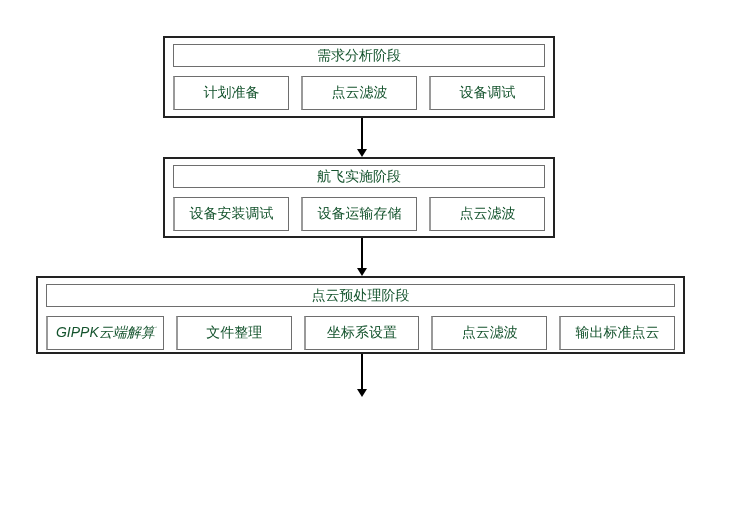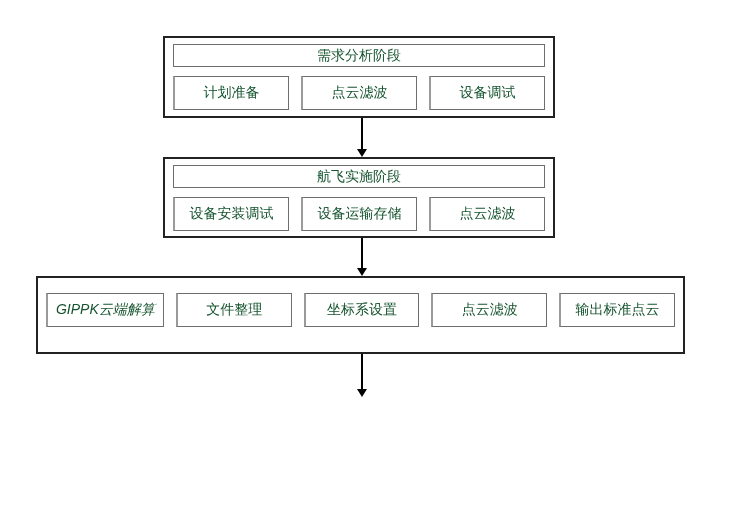--- a/index.html
+++ b/index.html
@@ -113,20 +113,21 @@
       <div class="step">点云滤波</div>
     </div>
   </section>
 
   <div class="arrow a2">
     <span class="arrow-line"></span>
     <span class="arrow-head"></span>
   </div>
 
   <section class="stage s3">
+    <div class="stage-title">点云预处理阶段</div>
     <div class="steps">
       <div class="step wide">GIPPK云端解算</div>
       <div class="step">文件整理</div>
       <div class="step">坐标系设置</div>
       <div class="step">点云滤波</div>
       <div class="step">输出标准点云</div>
     </div>
   </section>
 
   <div class="arrow a3">

